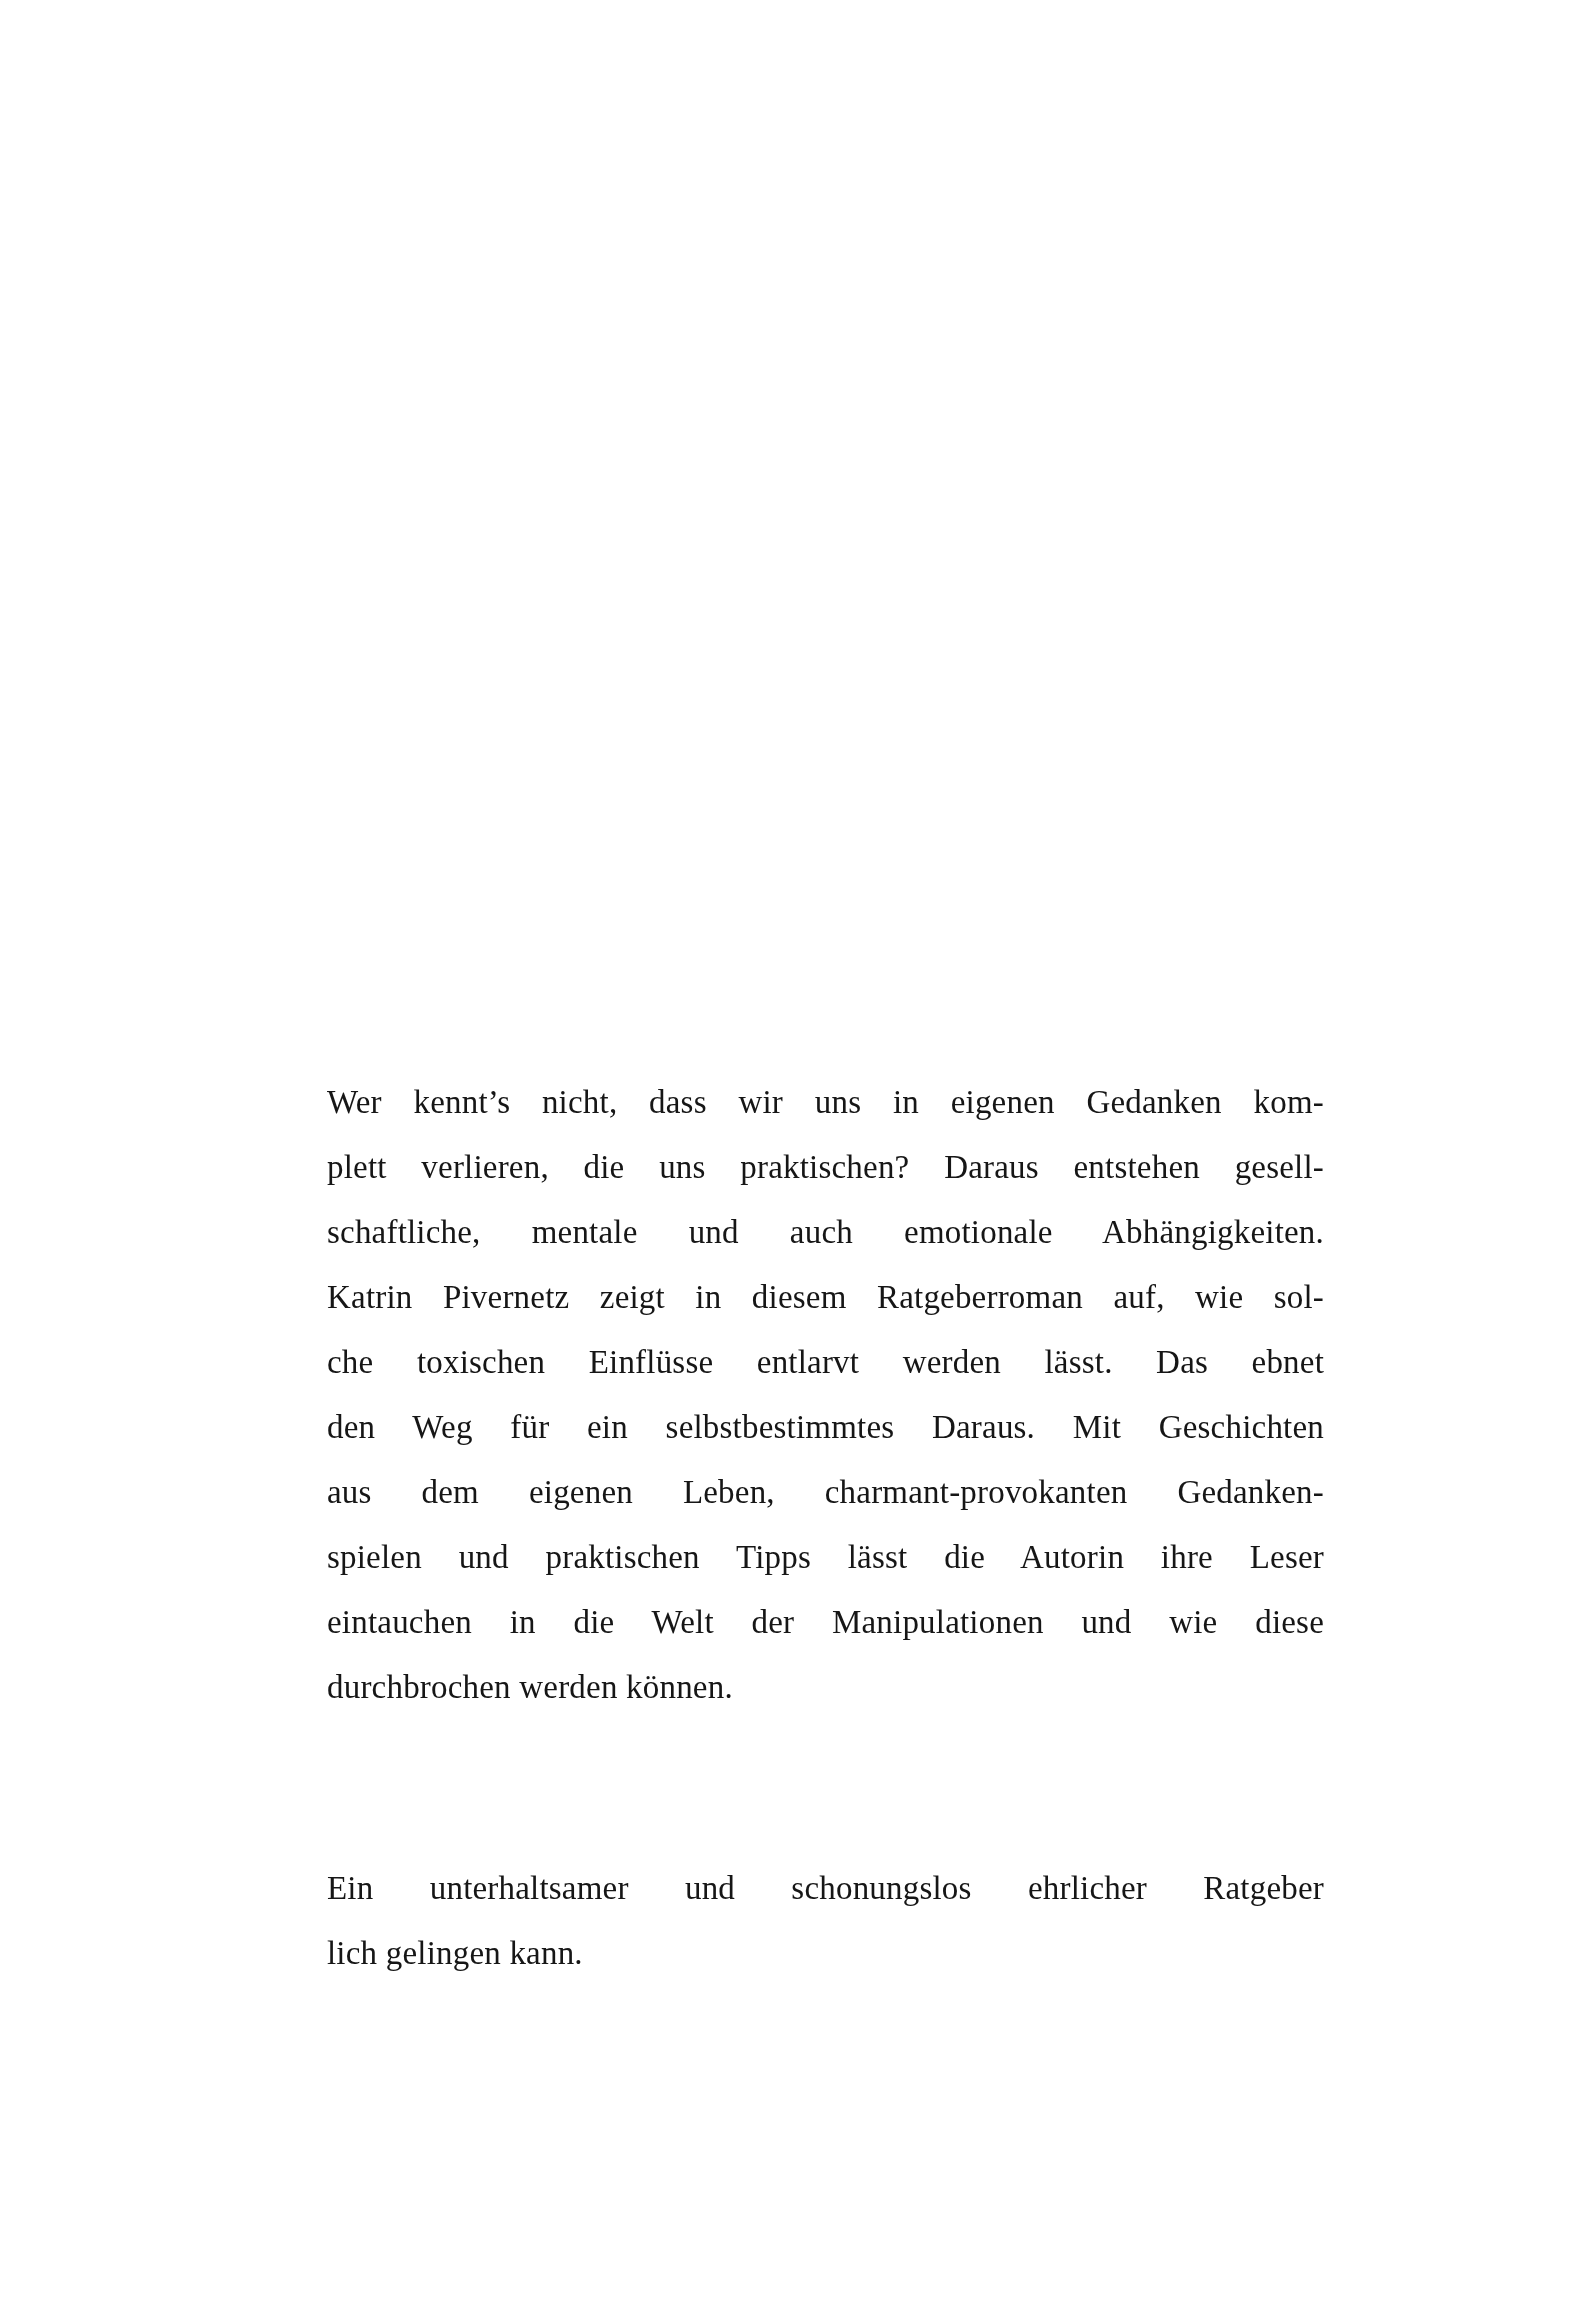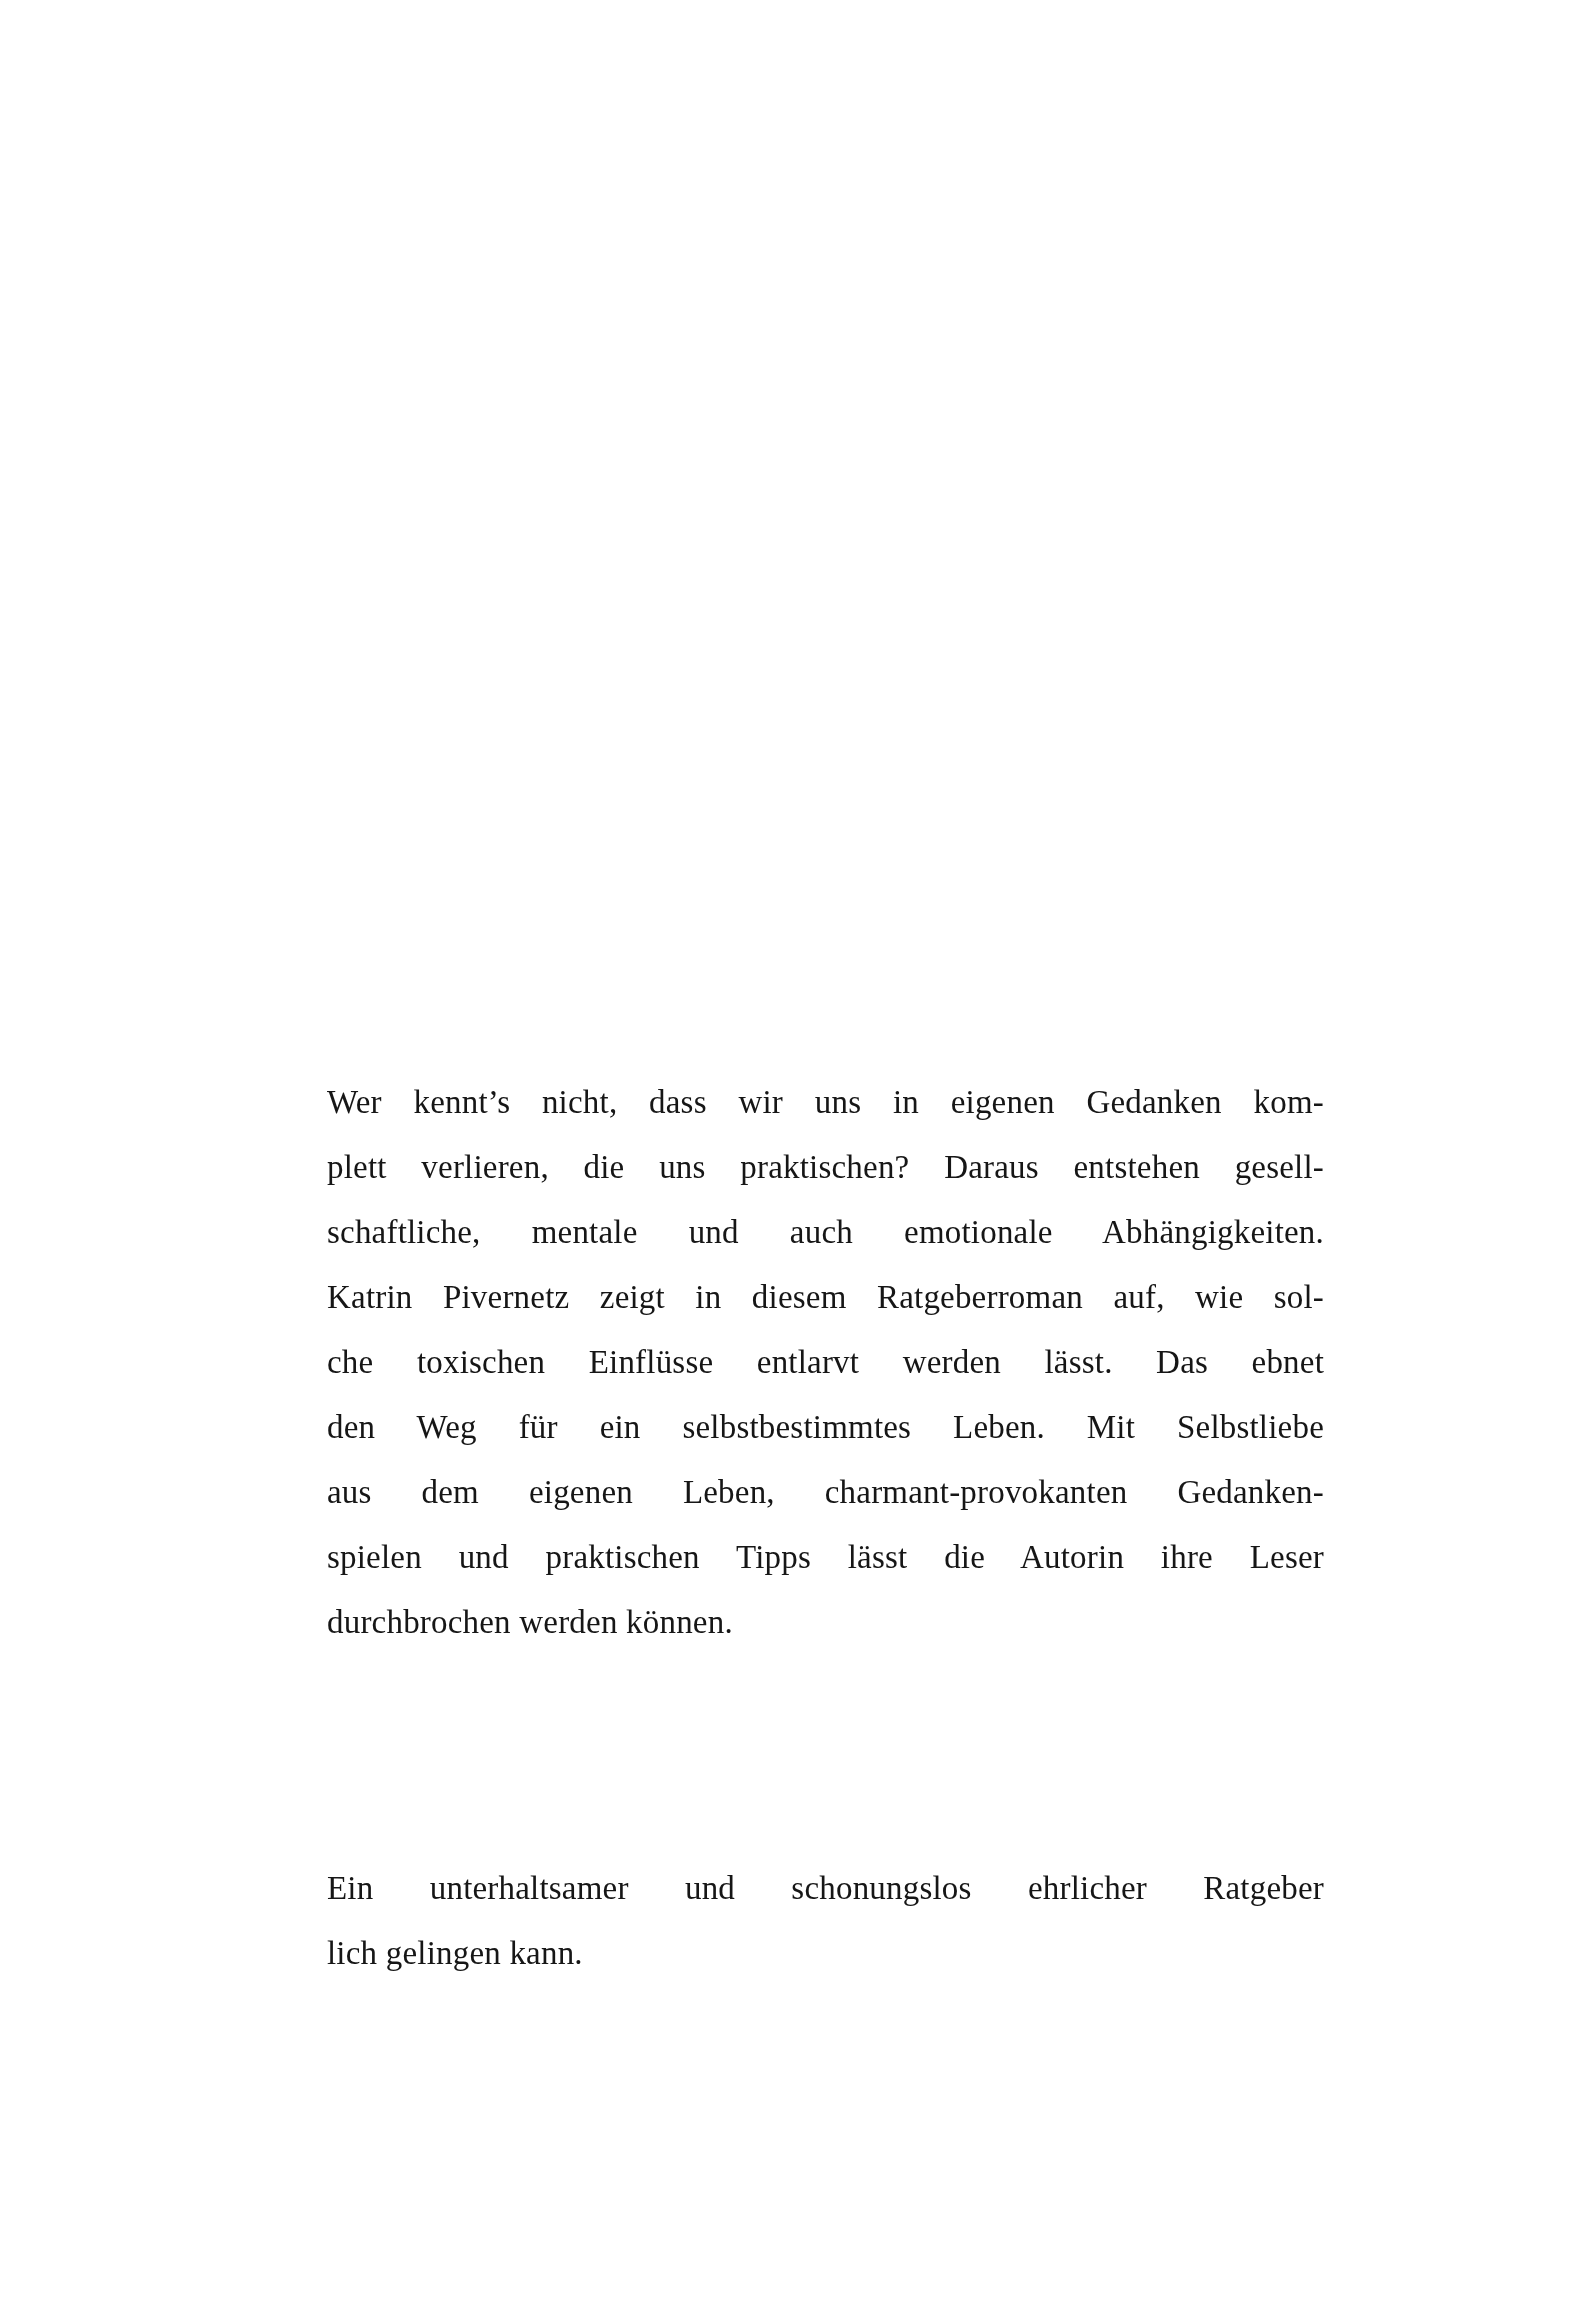--- a/index.html
+++ b/index.html
@@ -48,23 +48,24 @@
 <body>
 
 <div class="page">
 
   <div class="text-block blurb-block">
     <div class="line">Wer kennt’s nicht, dass wir uns in eigenen Gedanken kom-</div>
     <div class="line">plett verlieren, die uns praktischen? Daraus entstehen gesell-</div>
     <div class="line">schaftliche, mentale und auch emotionale Abhängigkeiten.</div>
     <div class="line">Katrin Pivernetz zeigt in diesem Ratgeberroman auf, wie sol-</div>
     <div class="line">che toxischen Einflüsse entlarvt werden lässt. Das ebnet</div>
-    <div class="line">den Weg für ein selbstbestimmtes Leben. Mit Selbstliebe</div>
+    <div class="line">den Weg für ein selbstbestimmtes Daraus. Mit Geschichten</div>
     <div class="line">aus dem eigenen Leben, charmant-provokanten Gedanken-</div>
     <div class="line">spielen und praktischen Tipps lässt die Autorin ihre Leser</div>
+    <div class="line">eintauchen in die Welt der Manipulationen und wie diese</div>
     <div class="line para-end">durchbrochen werden können.</div>
   </div>
 
   <div class="text-block tagline-block">
     <div class="line">Ein unterhaltsamer und schonungslos ehrlicher Ratgeber</div>
     <div class="line para-end">lich gelingen kann.</div>
   </div>
 
 </div>
 

